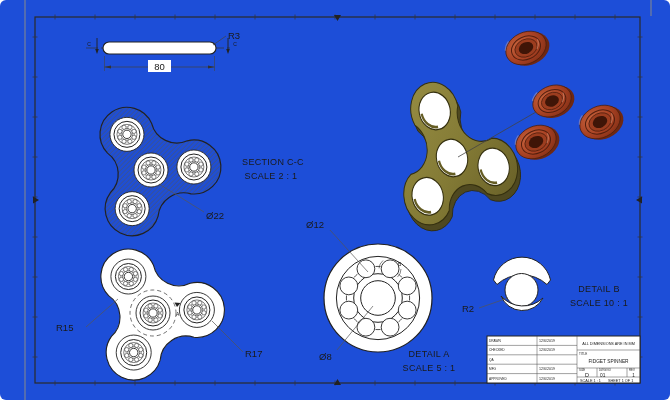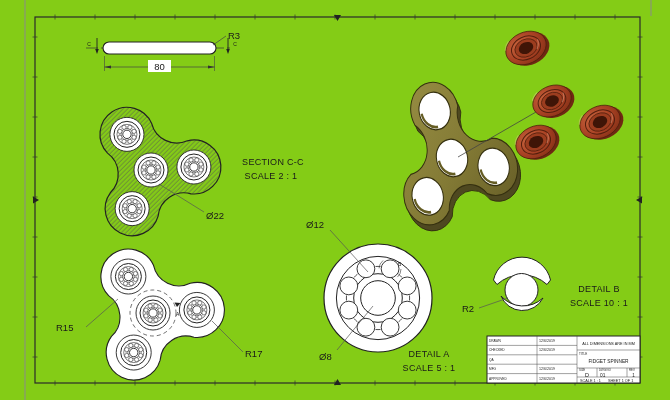--- a/index.html
+++ b/index.html
@@ -1,16 +1,16 @@
 <!DOCTYPE html>
 <html><head>
 <meta charset="utf-8">
 <style>
   html,body{margin:0;padding:0;background:#fff;}
-  #stage{width:670px;height:400px;position:relative;background:#84cc16;overflow:hidden;}
+  #stage{width:670px;height:400px;position:relative;background:#1d4ed8;overflow:hidden;border-radius:6px;}
   svg{display:block;}
   text{font-family:"Liberation Sans","DejaVu Sans",sans-serif;fill:#1a1a1a;}
   .dim{font-size:9.5px;}
   .big{font-size:9px;letter-spacing:.3px;}
   .tiny{font-size:5px;}
   .tb-lab{font-size:3.2px;fill:#222;}
   .tb-date{font-size:3.6px;fill:#222;}
 </style>
 </head>
 <body>

